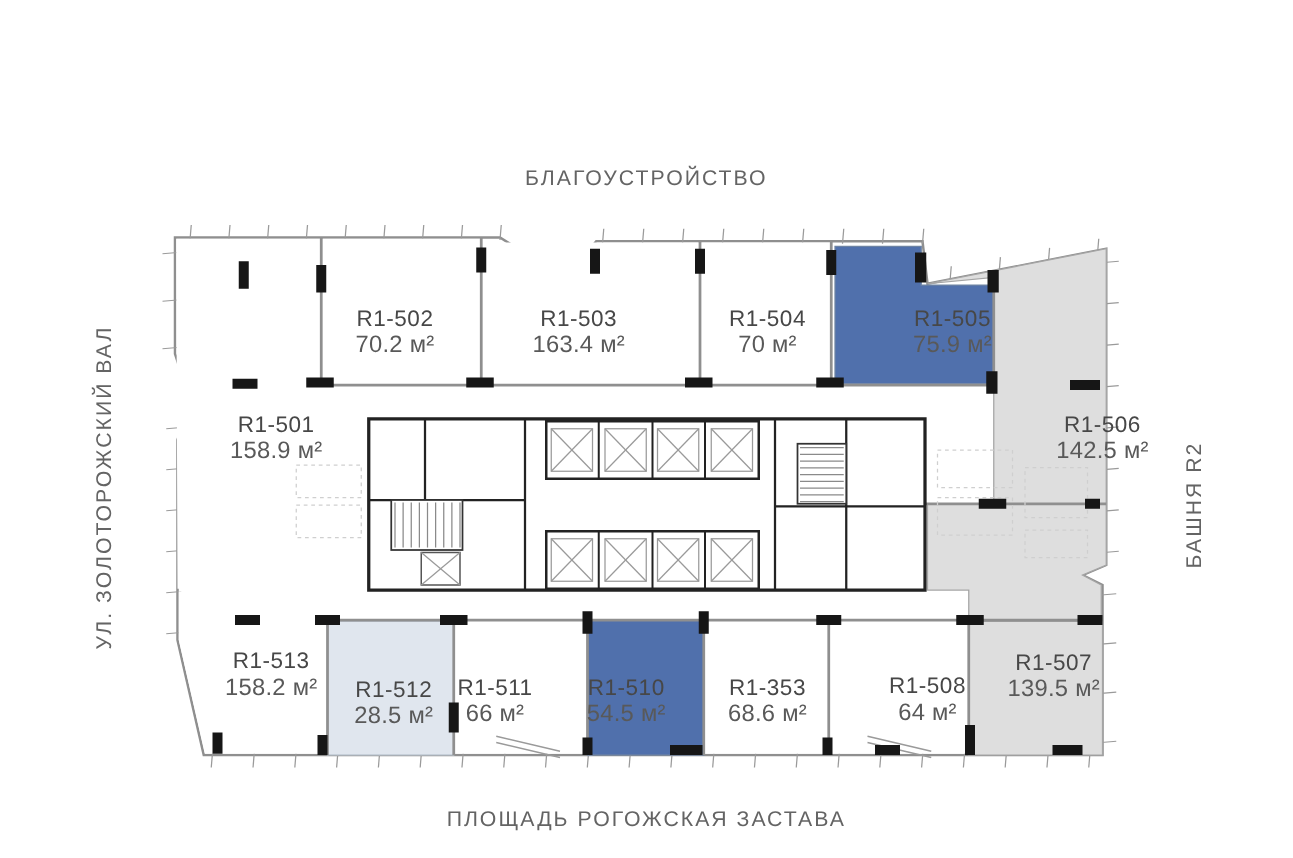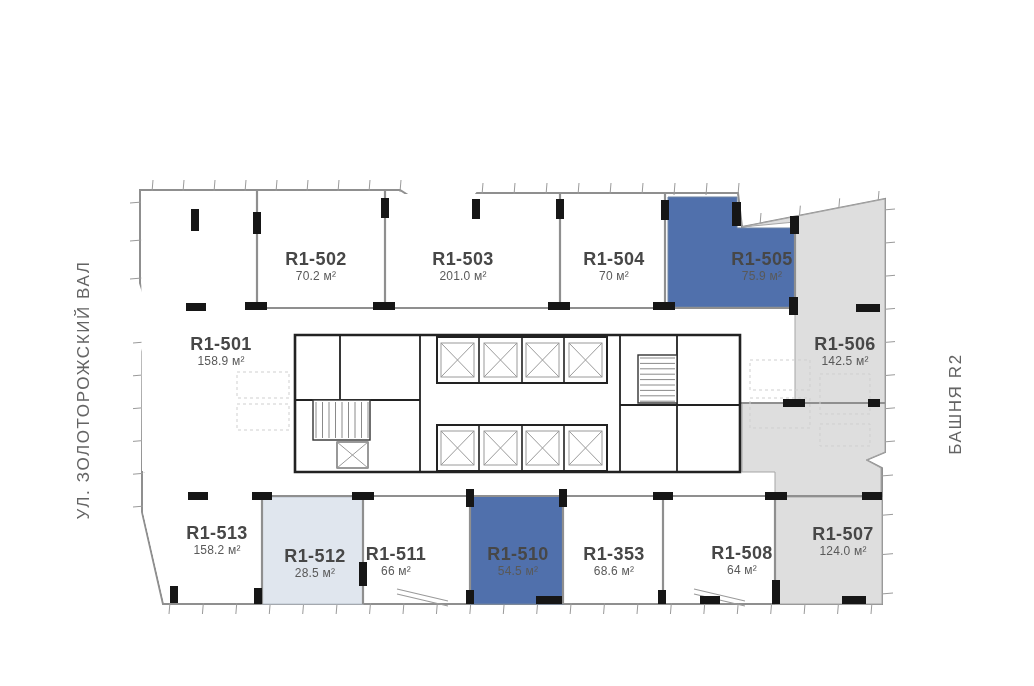--- a/index.html
+++ b/index.html
@@ -2,22 +2,22 @@
 <html><head>
 <meta charset="utf-8">
 <style>
   html,body{margin:0;padding:0;background:#ffffff;}
   .stage{position:relative;width:1034px;height:686px;background:#ffffff;overflow:hidden;
          font-family:"Liberation Sans", sans-serif;}
   .street{position:absolute;color:#646464;font-size:17px;letter-spacing:1.6px;white-space:nowrap;}
   .street.h{left:0;width:1034px;text-align:center;}
   .street.v{transform:translate(-50%,-50%) rotate(-90deg);}
   .ulabel{position:absolute;transform:translate(-50%,-50%);text-align:center;line-height:1.12;}
-  .uid{font-size:18px;font-weight:bold;color:#474747;letter-spacing:.4px;}
-  .uarea{font-size:12px;color:#595959;margin-top:1px;letter-spacing:.2px;}
+  .uid{font-size:18px;font-weight:normal;color:#474747;letter-spacing:.4px;}
+  .uarea{font-size:19px;color:#595959;margin-top:1px;letter-spacing:.2px;}
   svg{position:absolute;left:0;top:0;}
 </style>
 </head>
 <body>
 
 <div class="stage">
 
   <svg id="plan-svg" width="1034" height="686" viewBox="0 0 1034 686">
 
     <polygon points="140,190 400,190 452,223 477,193 738,193 742,227 885,199 885,452 866,460 882,468 882,604 163,604 142,512 142,352 152,320 140,283" fill="#ffffff" stroke="#8f8f8f" stroke-width="2"></polygon>
@@ -218,60 +218,62 @@
         <rect x="254" y="588" width="8" height="16"></rect>
       <rect x="466" y="590" width="8" height="14"></rect>
         <rect x="536" y="596" width="26" height="8"></rect>
       <rect x="658" y="590" width="8" height="14"></rect>
         <rect x="700" y="596" width="20" height="8"></rect>
       <rect x="772" y="586" width="8" height="18"></rect>
         <rect x="842" y="596" width="24" height="8"></rect>
     </g>
   </svg>
 
+  <div class="street h" style="top:133px">БЛАГОУСТРОЙСТВО</div>
+  <div class="street h" style="top:646px">ПЛОЩАДЬ РОГОЖСКАЯ ЗАСТАВА</div>
   <div class="street v" style="left:84px;top:390px">УЛ. ЗОЛОТОРОЖСКИЙ ВАЛ</div>
   <div class="street v" style="left:956px;top:404px">БАШНЯ R2</div>
 
   <div class="ulabel" style="left:221px;top:351px">
     <div class="uid">R1-501</div>
     <div class="uarea">158.9 м²</div>
   </div>
   <div class="ulabel" style="left:316px;top:266px">
     <div class="uid">R1-502</div>
     <div class="uarea">70.2 м²</div>
   </div>
   <div class="ulabel" style="left:463px;top:266px">
     <div class="uid">R1-503</div>
-    <div class="uarea">201.0 м²</div>
+    <div class="uarea">163.4 м²</div>
   </div>
   <div class="ulabel" style="left:614px;top:266px">
     <div class="uid">R1-504</div>
     <div class="uarea">70 м²</div>
   </div>
   <div class="ulabel" style="left:762px;top:266px">
     <div class="uid">R1-505</div>
     <div class="uarea">75.9 м²</div>
   </div>
-  <div class="ulabel" style="left:845px;top:351px">
+  <div class="ulabel" style="left:882px;top:351px">
     <div class="uid">R1-506</div>
     <div class="uarea">142.5 м²</div>
   </div>
   <div class="ulabel" style="left:843px;top:541px">
     <div class="uid">R1-507</div>
-    <div class="uarea">124.0 м²</div>
+    <div class="uarea">139.5 м²</div>
   </div>
   <div class="ulabel" style="left:742px;top:560px">
     <div class="uid">R1-508</div>
     <div class="uarea">64 м²</div>
   </div>
   <div class="ulabel" style="left:614px;top:561px">
     <div class="uid">R1-353</div>
     <div class="uarea">68.6 м²</div>
   </div>
-  <div class="ulabel" style="left:518px;top:561px">
+  <div class="ulabel" style="left:501px;top:561px">
     <div class="uid">R1-510</div>
     <div class="uarea">54.5 м²</div>
   </div>
   <div class="ulabel" style="left:396px;top:561px">
     <div class="uid">R1-511</div>
     <div class="uarea">66 м²</div>
   </div>
   <div class="ulabel" style="left:315px;top:563px">
     <div class="uid">R1-512</div>
     <div class="uarea">28.5 м²</div>

